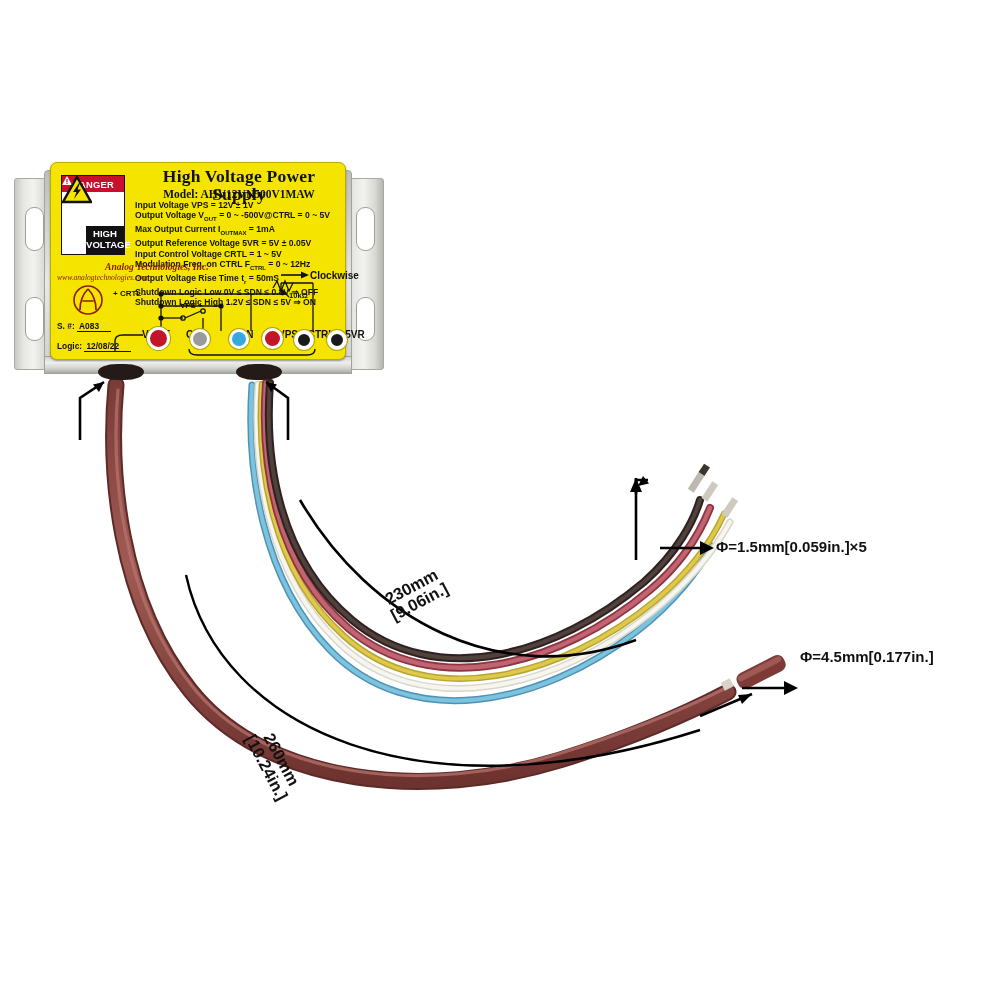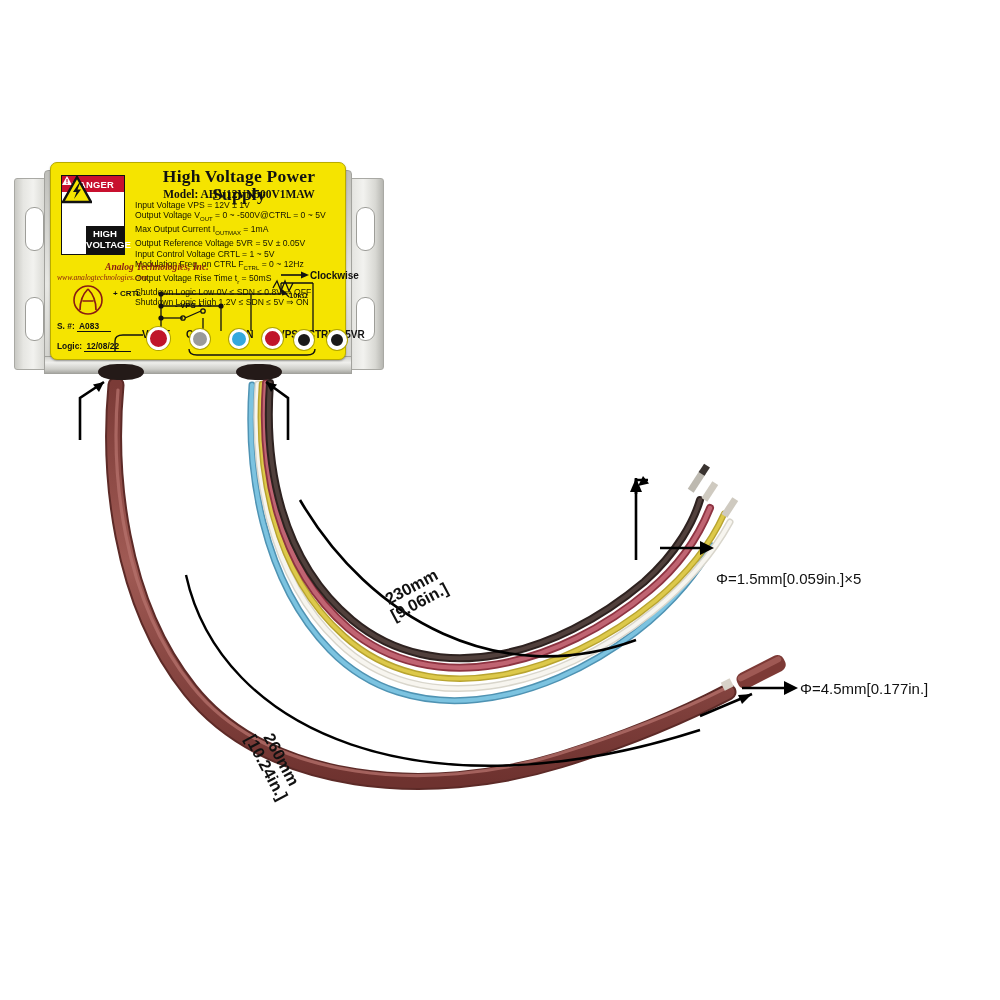--- a/index.html
+++ b/index.html
@@ -17,21 +17,21 @@
             border:1px solid #a2a29d;}
   .casetop{background:linear-gradient(180deg,#bfbfba 0%,#e8e8e4 60%,#d3d3ce 100%);}
 
   
   .label{background:#f5e400;border:1px solid #b9ab00;border-radius:7px;
          box-shadow:0 1px 2px rgba(0,0,0,.35);}
   .lbl-title{font-family:"Liberation Serif",serif;font-weight:700;color:#111;
              font-size:17.5px;text-align:center;letter-spacing:.2px;line-height:1;}
   .lbl-model{font-family:"Liberation Serif",serif;font-weight:700;color:#111;
              font-size:11.5px;text-align:center;line-height:1;margin-top:2px;}
-  .spec{font-size:8.6px;color:#141400;line-height:10.3px;white-space:nowrap;font-weight:400;}
+  .spec{font-size:8.6px;color:#141400;line-height:10.3px;white-space:nowrap;font-weight:700;}
   .spec sub{font-size:6px;}
   .brand{font-family:"Liberation Serif",serif;font-style:italic;font-weight:700;
          color:#8a1c12;font-size:9.6px;white-space:nowrap;}
   .url{font-family:"Liberation Serif",serif;font-style:italic;color:#8a1c12;
        font-size:7.6px;white-space:nowrap;}
   .sn{font-size:8.4px;color:#111;font-weight:700;white-space:nowrap;}
   .sn u{text-decoration:none;border-bottom:1px solid #111;padding:0 12px 0 2px;}
   .term{font-size:10px;font-weight:700;color:#111;text-align:center;white-space:nowrap;}
   .cklbl{font-size:10px;font-weight:700;color:#111;white-space:nowrap;}
   .ohm{font-size:7.6px;font-weight:700;color:#111;white-space:nowrap;}
@@ -41,21 +41,21 @@
   .danger{background:#fff;border:1px solid #111;}
   .danger-top{background:#c8102e;color:#fff;font-size:9.4px;font-weight:700;
               text-align:center;letter-spacing:.2px;display:flex;align-items:center;
               justify-content:center;gap:2px;}
   .danger-mid{background:#fff;display:flex;align-items:center;justify-content:center;}
   .danger-bot{background:#111;color:#fff;font-size:9.6px;font-weight:700;
               text-align:center;line-height:11px;padding-top:2px;}
 
   
   .pad{position:absolute;border-radius:50%;}
-  .dim{font-size:15px;font-weight:400;color:#111;white-space:nowrap;margin-top:32px;}
+  .dim{font-size:15px;font-weight:700;color:#111;white-space:nowrap;}
   .arc-lbl{font-size:16.5px;font-weight:700;color:#111;white-space:nowrap;
            line-height:17px;text-align:center;}
 </style>
 </head>
 <body>
 
 <div id="stage">
 
   <svg width="1000" height="1000">
     <defs>

